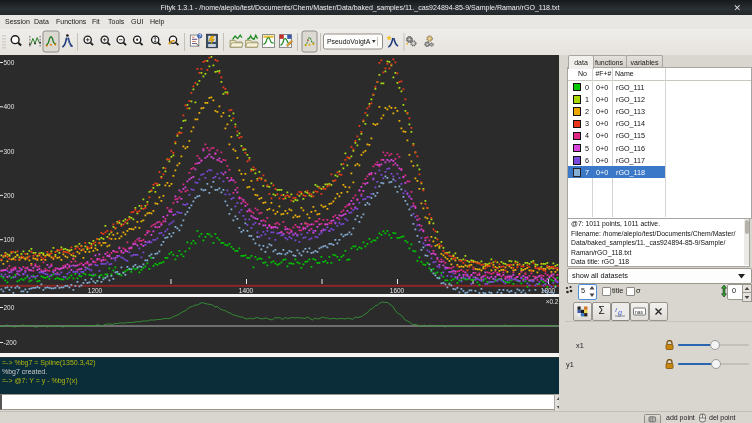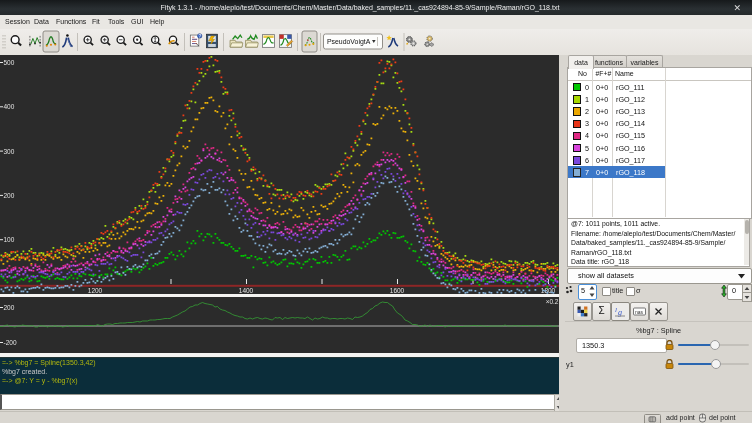--- a/index.html
+++ b/index.html
@@ -314,21 +314,21 @@
 <div class="row" style="top:98.4px;background:#3c78c8;width:97px;color:#fff">
         <span class="sq" style="background:#84aed4;border-color:#222"></span>
         <span class="no">7</span>
         <span class="ff">0+0</span>
         <span class="nm">rGO_118</span>
       </div>
 </div>
 <div id="infobox">@7: 1011 points, 1011 active.<br>Filename: /home/aleplo/test/Documents/Chem/Master/<br>Data/baked_samples/11._cas924894-85-9/Sample/<br>Raman/rGO_118.txt<br>Data title: rGO_118<div id="infoscroll">
         <div id="infothumb"></div>
       </div></div>
-<div id="showall"><span style="margin-left:10px">show all datasets</span><svg class="abs" style="right:5px;top:5px" width="8" height="5">
+<div id="showall"><span style="margin-left:4px">show all datasets</span><svg class="abs" style="right:5px;top:5px" width="8" height="5">
         <path d="M0 0h7l-3.5 4.5z" fill="#222"></path>
       </svg></div>
 <svg class="abs" style="left:0;top:230px" width="8" height="10">
       <circle cx="2" cy="3" r="1.1" fill="#222"></circle>
       <circle cx="5.5" cy="2" r="1.1" fill="#222"></circle>
       <circle cx="2.5" cy="7" r="1.3" fill="#222"></circle>
       <circle cx="6" cy="6" r="1.3" fill="#222"></circle>
     </svg>
 <div class="abs" style="left:13px;top:229px;width:17px;height:14px;background:#fff;border:1px solid #4a90d9;border-radius:2px;">
   <span style="position:absolute;left:2px;top:1px;font-size:7.3px;color:#111">5</span>
@@ -383,23 +383,21 @@
         <rect x="1.5" y="4" width="12" height="7" fill="#fdfdfd" stroke="#555" stroke-width="0.8" rx="1"></rect>
         <text x="3" y="9.7" font-size="5" fill="#333" font-family="Liberation Sans">nas</text>
       </svg>
     </div>
 <div class="btn" style="left:84px;width:17px">
       <svg width="15" height="15" style="margin:1px">
         <path d="M4.5 4.5l6 6M10.5 4.5l-6 6" stroke="#222" stroke-width="1.3"></path>
       </svg>
     </div>
 <div class="abs" style="left:0;top:266px;width:187px;height:1px;background:#c6c3bd"></div>
-<div id="grptitle">%bg7 : Spline</div>
 <span class="pl" style="left:11px;top:286px">x1</span>
-<div class="pin" style="top:282.5px">1350.3</div>
 <svg class="abs" style="left:100px;top:285px" width="9" height="10">
       <path d="M2 4.5V3a2.5 2.5 0 015 0v1.5" fill="none" stroke="#7a5210" stroke-width="1.3"></path>
       <rect x="1" y="4.5" width="7" height="5" rx="1" fill="#c8860a" stroke="#7a5210" stroke-width="0.8"></rect>
     </svg>
 <div class="slider" style="top:284.5px">
       <div class="strack"></div>
       <div class="sfill" style="width:37px"></div>
       <div class="shandle" style="left:32px"></div>
     </div>
 <span class="pl" style="left:1px;top:305px">y1</span>

